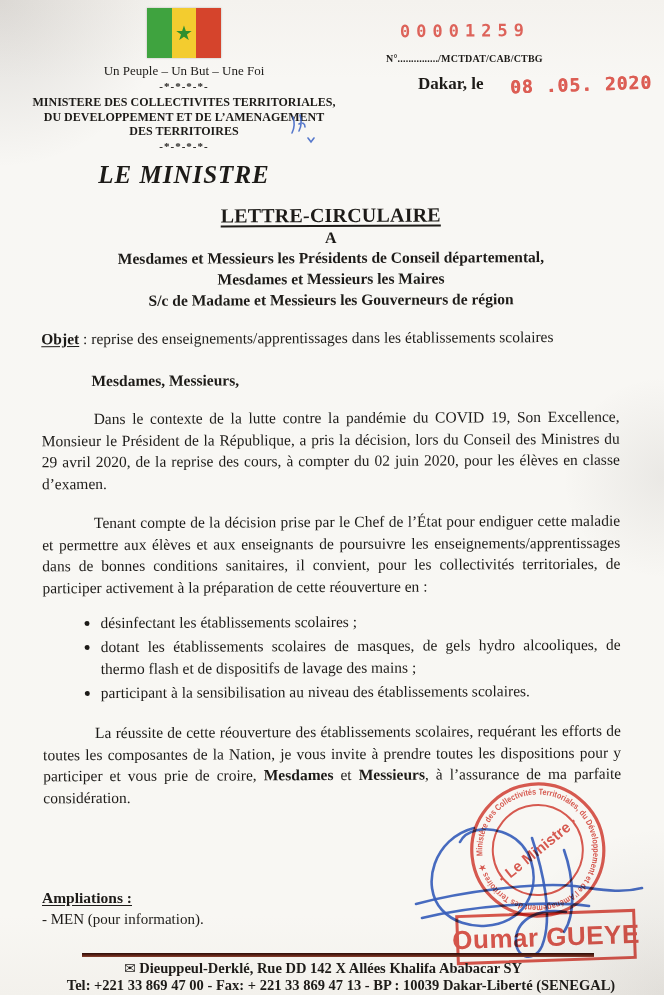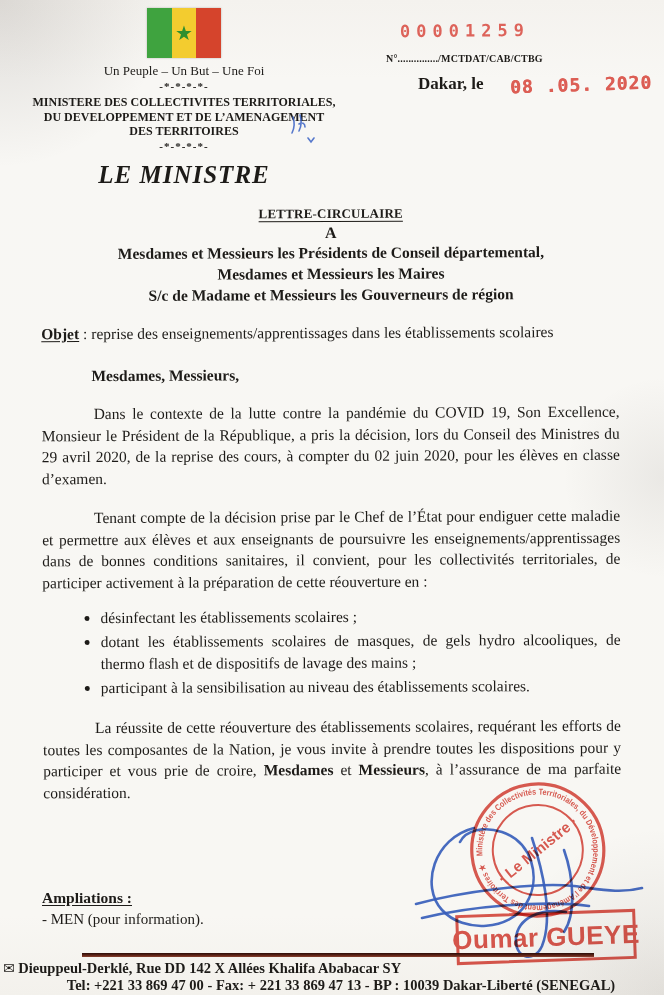--- a/index.html
+++ b/index.html
@@ -33,37 +33,37 @@
           font-weight:bold;font-size:17px;letter-spacing:6px;transform:rotate(-.6deg);opacity:.85;}
   .reference{margin-top:13px;font-size:10px;font-weight:bold;white-space:nowrap;letter-spacing:.2px;}
   .dakar-row{margin-top:10px;padding-left:32px;display:flex;align-items:flex-start;}
   .dakar{font-size:17px;font-weight:bold;}
   .date-stamp{margin-left:26px;display:inline-block;color:var(--stamp-red,#d94a40);
           font-family:"DejaVu Sans Mono",monospace;font-weight:bold;font-size:18px;letter-spacing:1px;
           transform:rotate(-2deg);opacity:.88;text-shadow:.5px 0 0 var(--stamp-red,#d94a40);}
   
   .content{position:absolute;top:204px;left:0;right:0;transform:rotate(-.25deg);}
   .doc-title{text-align:center;}
-  .title-heading{display:inline-block;font-size:13px;font-weight:bold;letter-spacing:.2px;
+  .title-heading{display:inline-block;font-size:20px;font-weight:bold;letter-spacing:.2px;
           text-decoration:underline;text-underline-offset:3px;}
   .title-a{font-size:16px;font-weight:bold;margin-top:2px;}
   .recipient{font-size:15.5px;font-weight:bold;line-height:21px;}
   .subject{margin:17px 58px 0 42px;font-size:15.5px;line-height:21px;}
   .subject-label{font-weight:bold;text-decoration:underline;text-underline-offset:2px;}
   .salutation{margin:23px 0 0 92px;font-size:15.5px;font-weight:bold;}
   .para{margin:18px 44px 0 42px;font-size:15.5px;line-height:21.5px;text-align:justify;text-indent:52px;}
   .bullets{margin:14px 44px 0 42px;padding-left:58px;font-size:15.5px;line-height:22px;text-align:justify;}
   .bullets li{margin-bottom:2px;}
   p{margin-bottom:0;margin-top:0;}
   
   .ampliations{position:absolute;left:42px;top:888px;font-size:15px;line-height:20.5px;}
   .amp-label{font-weight:bold;text-decoration:underline;text-underline-offset:2px;font-size:15.5px;}
   .footer-rule{position:absolute;left:82px;top:953px;width:512px;height:4px;
           background:linear-gradient(180deg,#2a0c08 0%,#6b2a1c 70%,#8a4532 100%);}
-  .footer-address{position:absolute;left:3px;right:30px;top:960px;font-weight:bold;font-size:14.5px;}
+  .footer-address{position:absolute;left:12px;right:30px;top:960px;text-align:center;font-weight:bold;font-size:14.5px;}
   .footer-contact{position:absolute;left:0;right:30px;top:977px;text-align:center;font-weight:bold;font-size:14.5px;padding-left:48px;}
   .env{font-family:"DejaVu Sans",sans-serif;font-weight:normal;font-size:14px;}
   
   .stamp-circle{position:absolute;left:456px;top:778px;mix-blend-mode:multiply;opacity:.9;transform:rotate(-6deg);}
   .stamp-circle circle{fill:none;stroke:var(--stamp-red,#d94a40);}
   .stamp-circle text{fill:var(--stamp-red,#d94a40);font-family:"Liberation Sans",sans-serif;}
   .gueye-stamp{position:absolute;left:456px;top:912px;width:174px;height:44px;
           border:3px solid var(--stamp-red,#d94a40);transform:rotate(-2deg);
           display:flex;align-items:center;justify-content:center;mix-blend-mode:multiply;opacity:.92;}
   .gueye-name{color:var(--stamp-red,#d94a40);font-family:"Liberation Sans",sans-serif;

